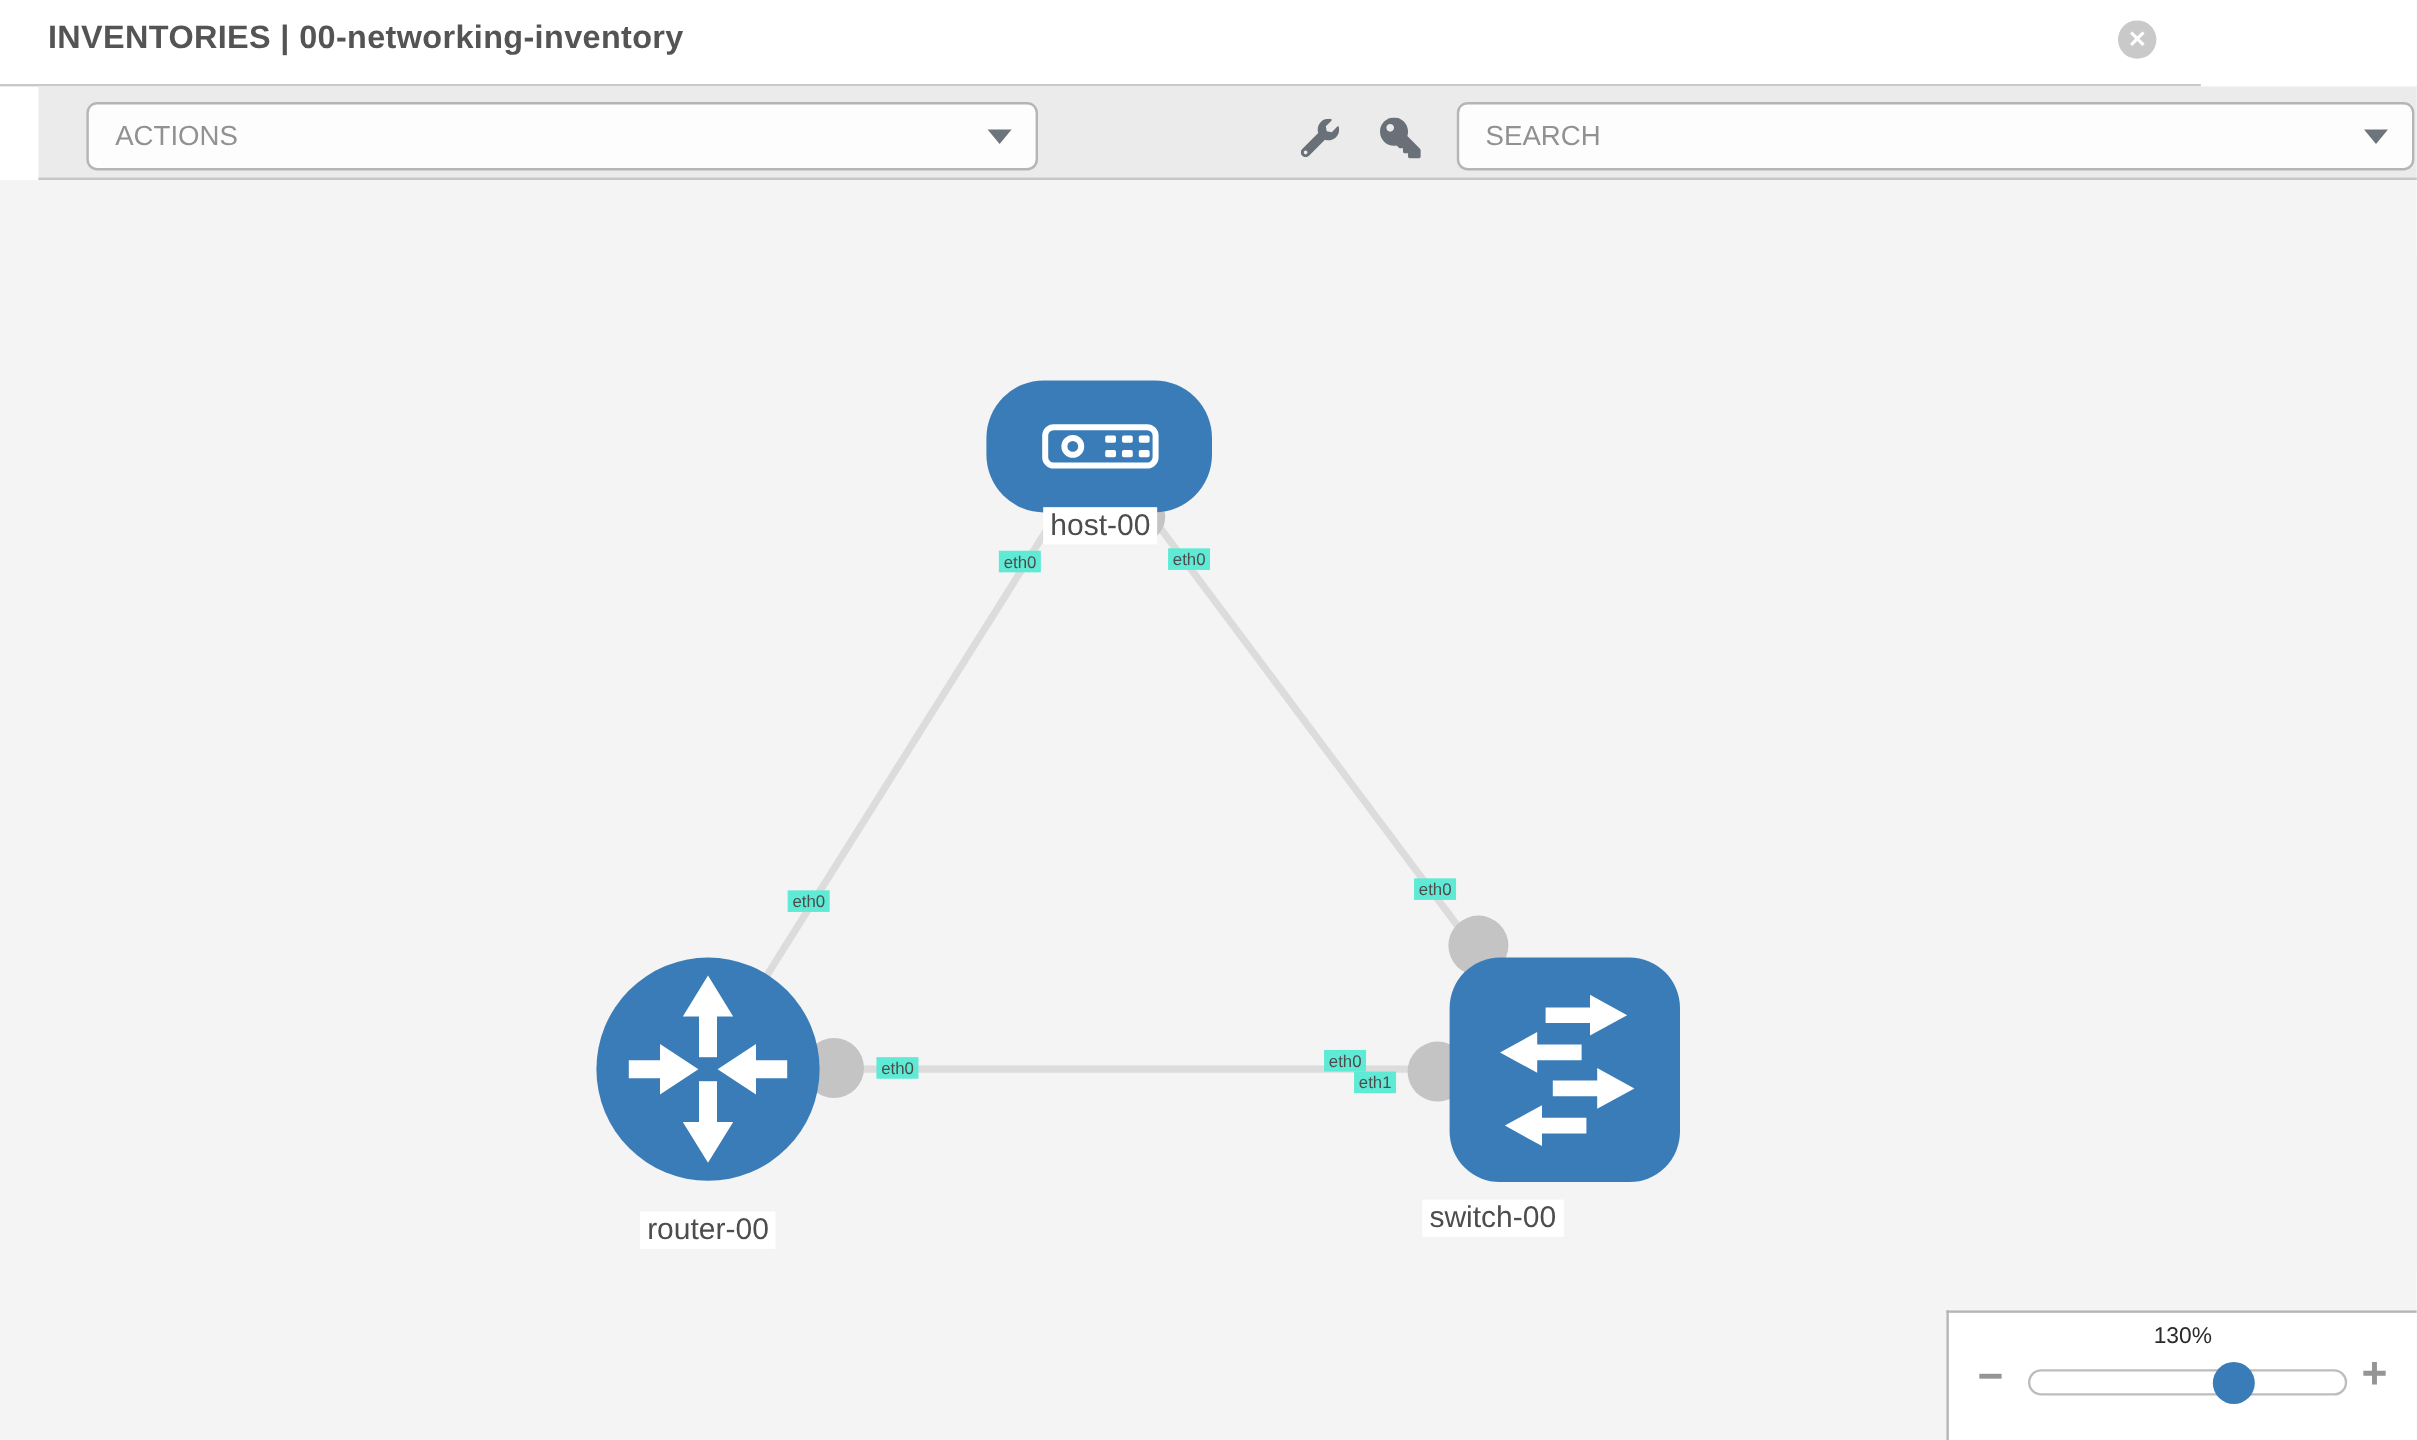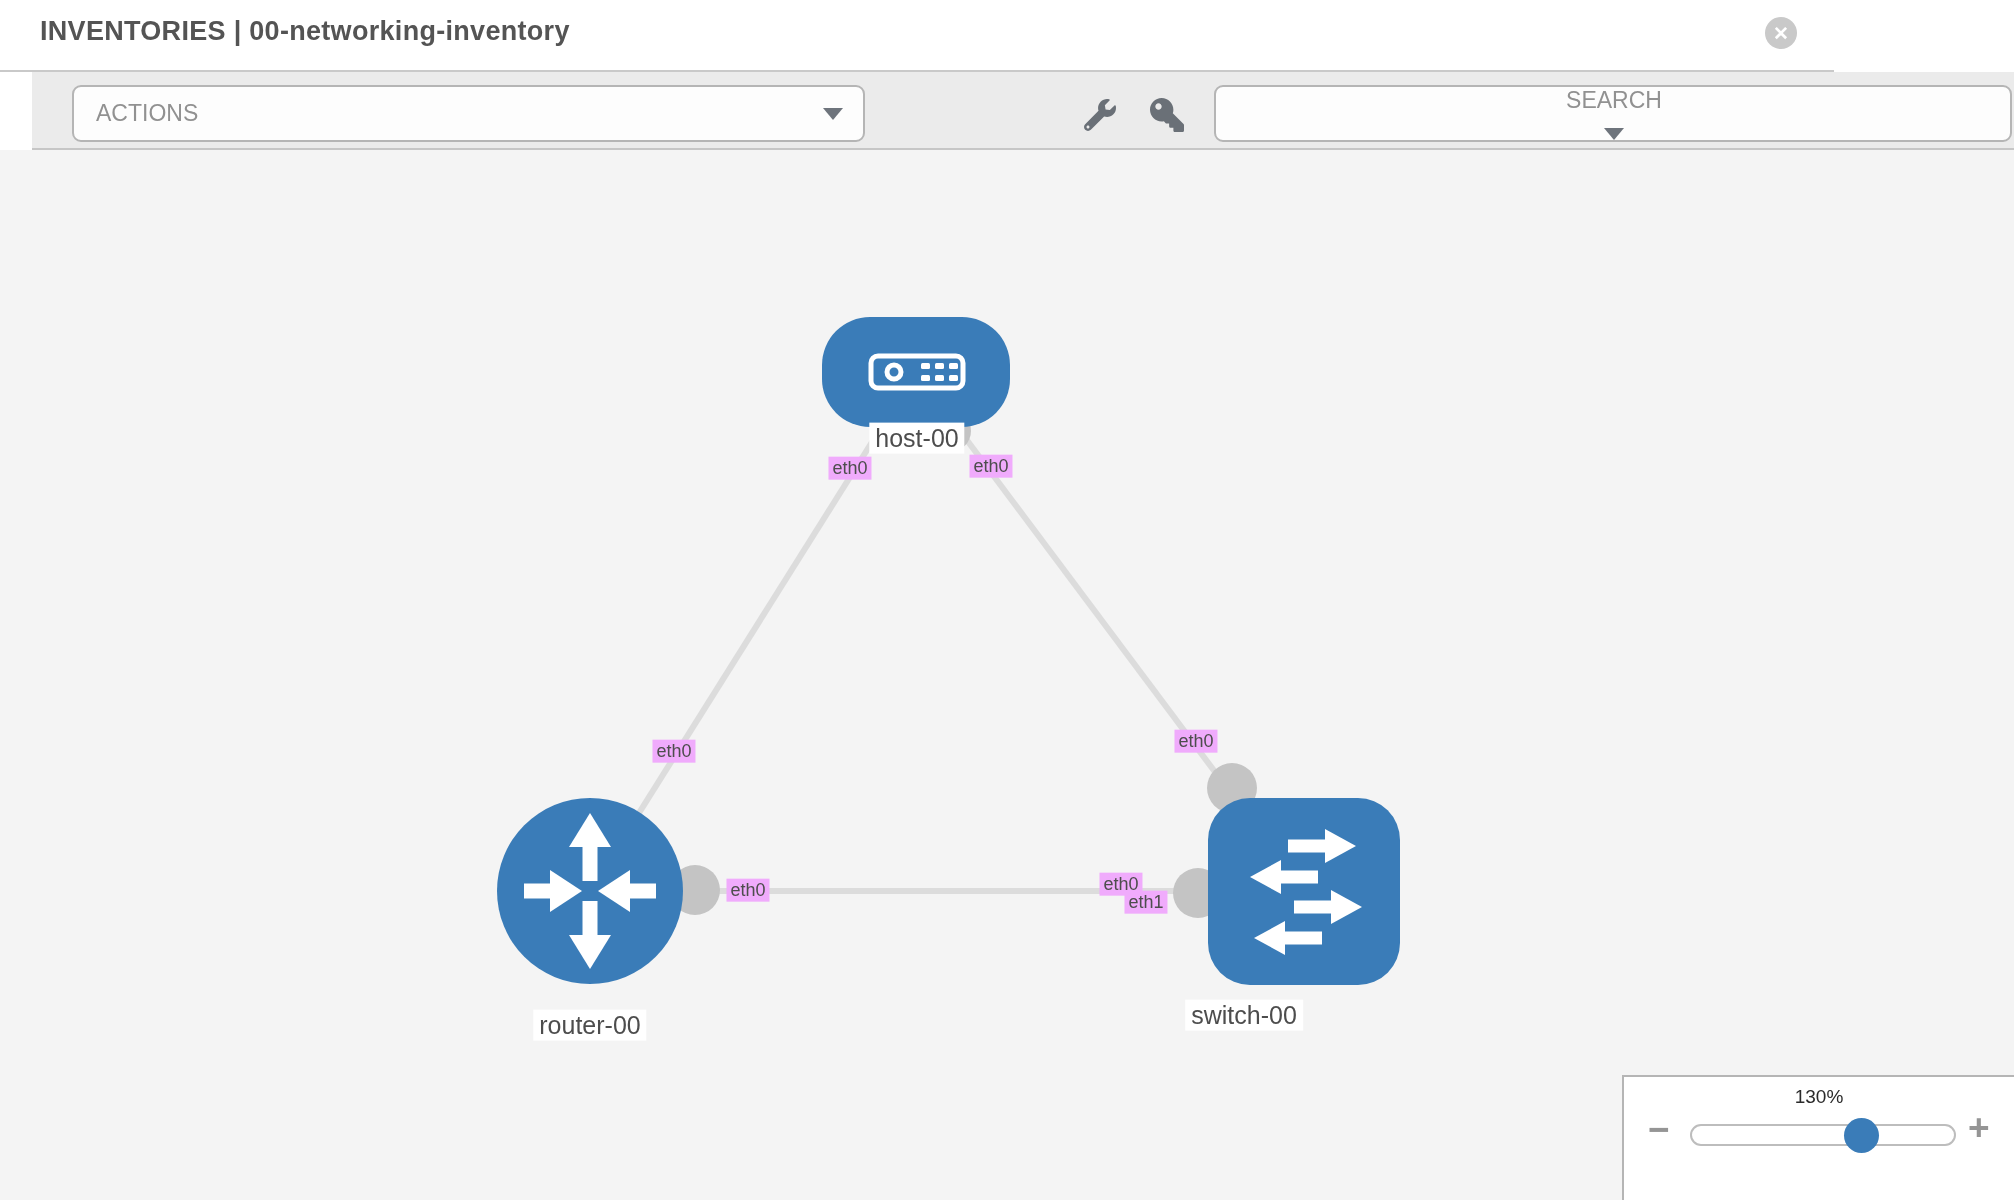--- a/index.html
+++ b/index.html
@@ -18,38 +18,38 @@
                display:flex; align-items:center; justify-content:center;
                font-size:19px; font-weight:bold; cursor:pointer; }
   
   .toolbar { position:absolute; top:72px; left:0; width:2014px; height:78px;
              background:#ebebeb; border-bottom:2px solid #c6c6c6;margin-left:32px; }
   .select-box { position:absolute; top:13px; height:57px; background:#fdfdfd;
                 border:2px solid #b5b5b5; border-radius:9px;
                 display:flex; align-items:center; justify-content:space-between;
                 padding:0 20px 0 22px; color:#919191; font-size:23px; cursor:pointer; }
   .actions-box { left:40px;  width:793px; }
-  .search-box  { left:1182px; width:798px;flex-direction:column; }
+  .search-box  { left:1182px; width:798px; }
   .caret { width:0; height:0; border-left:10px solid transparent;
            border-right:10px solid transparent; border-top:12px solid #6e747c; }
   .tool-icon { position:absolute; top:27px; width:32px; height:32px; cursor:pointer; }
   .wrench-pos { left:1052px; }
   .key-pos    { left:1118px; top:26px; width:34px; height:34px; }
   
   .canvas { position:absolute; top:150px; left:0; width:2014px; height:1050px;
             background:#f4f4f4; }
   .canvas svg { position:absolute; top:0; left:0; }
   .node-label { position:absolute; transform:translate(-50%,-50%);
                 background:#ffffff; color:#4d4d4d; font-size:25px;
                 line-height:1.15; padding:1px 6px; white-space:nowrap; }
   .if-label   { position:absolute; transform:translate(-50%,-50%);
-                background:#f0abfc; color:#4d4d4d; font-size:18px;
+                background:#5eead4; color:#4d4d4d; font-size:14px;
                 line-height:1.15; padding:1px 4px; white-space:nowrap; }
   
-  .zoom-panel { position:absolute; right:0; bottom:0; width:392px; height:125px;
+  .zoom-panel { position:absolute; right:0; bottom:0; width:392px; height:108px;
                 background:#ffffff; border-left:2px solid #b5b5b5;
                 border-top:2px solid #b5b5b5; }
   .zoom-value { position:absolute; top:9px; left:0; width:100%; text-align:center;
                 font-size:19px; color:#2b2b2b; }
   .zoom-minus, .zoom-plus { position:absolute; color:#959595; font-weight:bold;
                 font-size:37px; line-height:1; cursor:pointer; }
   .zoom-minus { left:24px; top:34px; }
   .zoom-plus  { left:344px; top:32px; }
   .zoom-track { position:absolute; left:66px; top:47px; width:266px; height:22px;
                 background:#ffffff; border:2px solid #bdbdbd; border-radius:11px;

